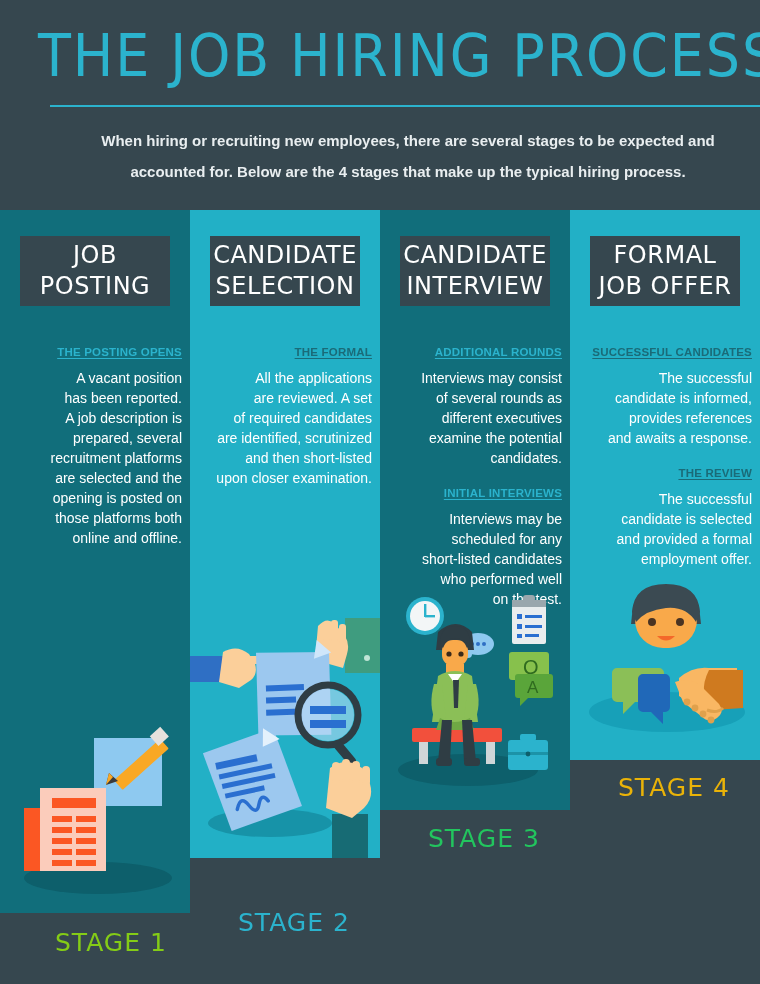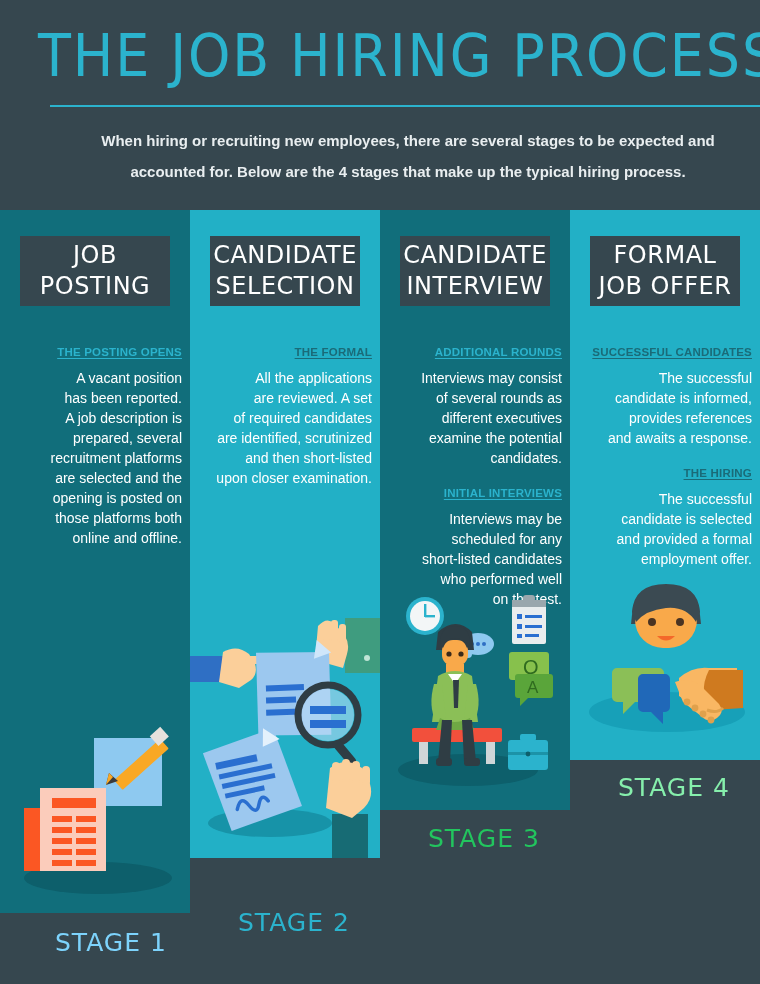--- a/index.html
+++ b/index.html
@@ -71,24 +71,24 @@
     display:block; font-size:14px; line-height:20px; color:#ffffff;
     white-space:pre-line; margin-top:7px;
   }
 
   
   .stage{
     position:absolute;
     font-family:"Liberation Sans Narrow","DejaVu Sans", sans-serif;
     font-size:25px; letter-spacing:1px; white-space:nowrap;
   }
-  #stage1{ left:55px;  top:928px; color:#7dd3fc; }
+  #stage1{ left:55px;  top:928px; color:#84cc16; }
   #stage2{ left:238px; top:908px; color:#2bb3cd; }
   #stage3{ left:428px; top:824px; color:#22c55e; }
-  #stage4{ left:618px; top:773px; color:#86efac; }
+  #stage4{ left:618px; top:773px; color:#eab308; }
 
   
   .art{ position:absolute; }
   #art1{ left:10px;  top:726px; width:180px; height:180px; }
   #art2{ left:190px; top:618px; width:190px; height:240px; }
   #art3{ left:390px; top:588px; width:180px; height:220px; }
   #art4{ left:575px; top:578px; width:185px; height:180px; }
 </style>
 </head>
 <body>
@@ -173,21 +173,21 @@
     <div class="body">
       <div class="sec">
         <span class="sec-h">SUCCESSFUL
 CANDIDATES</span>
         <span class="sec-p">The successful
 candidate is informed,
 provides references
 and awaits a response.</span>
       </div>
       <div class="sec">
-        <span class="sec-h">THE HIRING</span>
+        <span class="sec-h">THE REVIEW</span>
         <span class="sec-p">The successful
 candidate is selected
 and provided a formal
 employment offer.</span>
       </div>
     </div>
   </div>
 
   <svg class="art" id="art1" viewBox="0 0 180 180">
     <ellipse cx="88" cy="152" rx="74" ry="16" fill="#0d5f6b"></ellipse>

